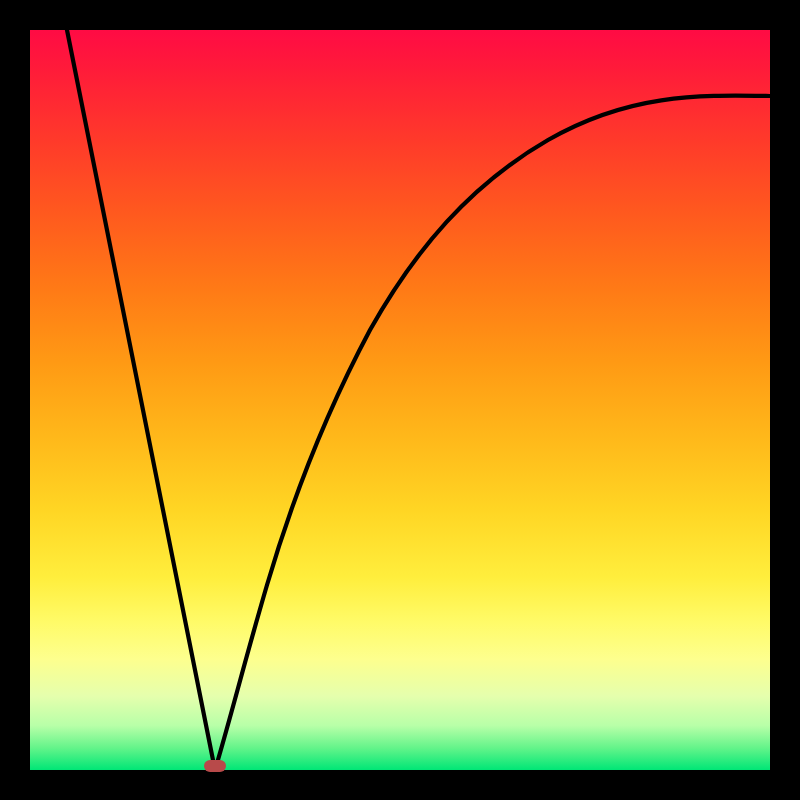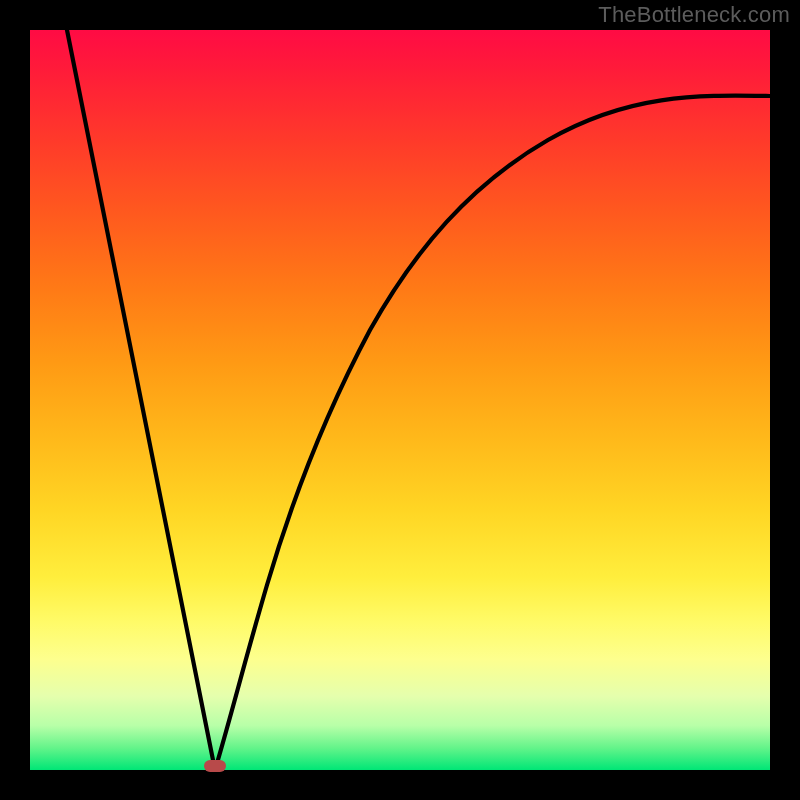--- a/index.html
+++ b/index.html
@@ -65,21 +65,20 @@
     border-radius: 6px;
     transform: translate(-50%, -50%);
     background: #b84a4a;
   }
 </style>
 </head>
 <body>
 
 <div class="frame">
 
-  <div class="watermark">TheBottleneck.com</div>
 
   <div class="plot-area">
 
     <svg viewBox="0 0 740 740" preserveAspectRatio="none">
       <path d="M 37 0
                L 185 740
                C 200 690, 215 630, 237 555
                C 265 460, 300 375, 340 300
                C 385 220, 440 155, 518 110
                C 600 63, 670 65, 740 66" stroke="#000" stroke-width="4.2" fill="none" stroke-linecap="round" stroke-linejoin="round"></path>

